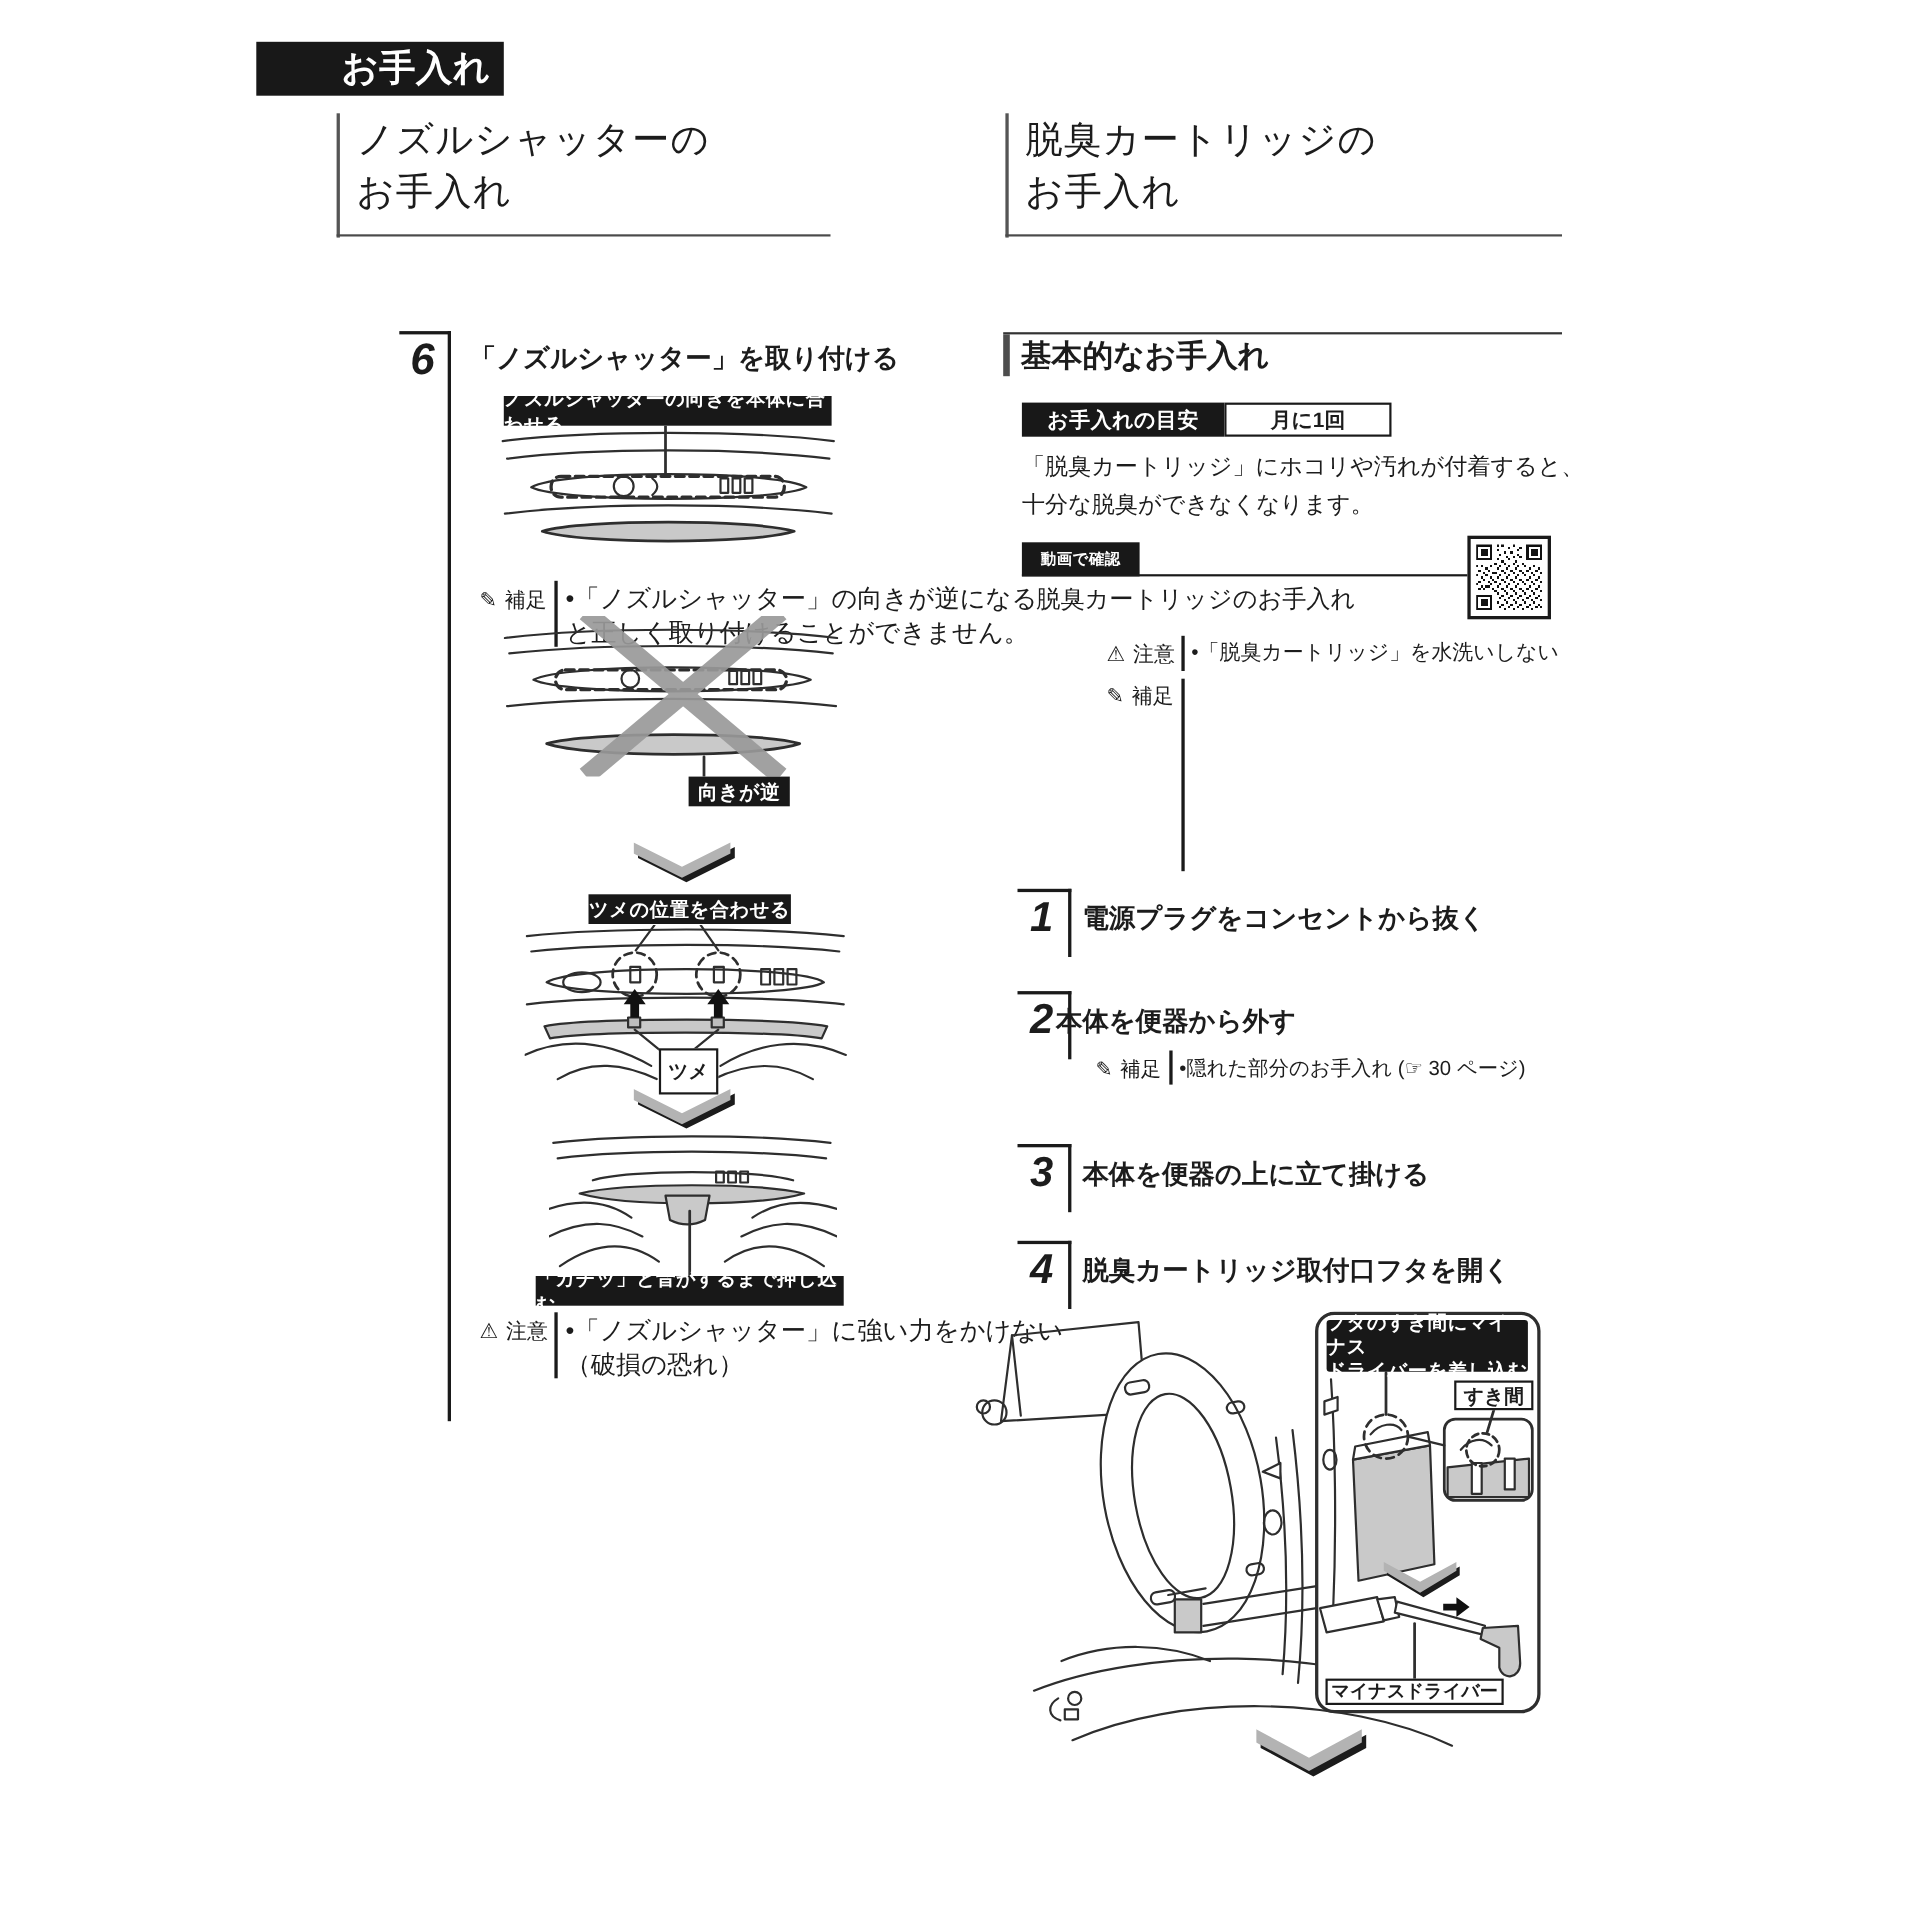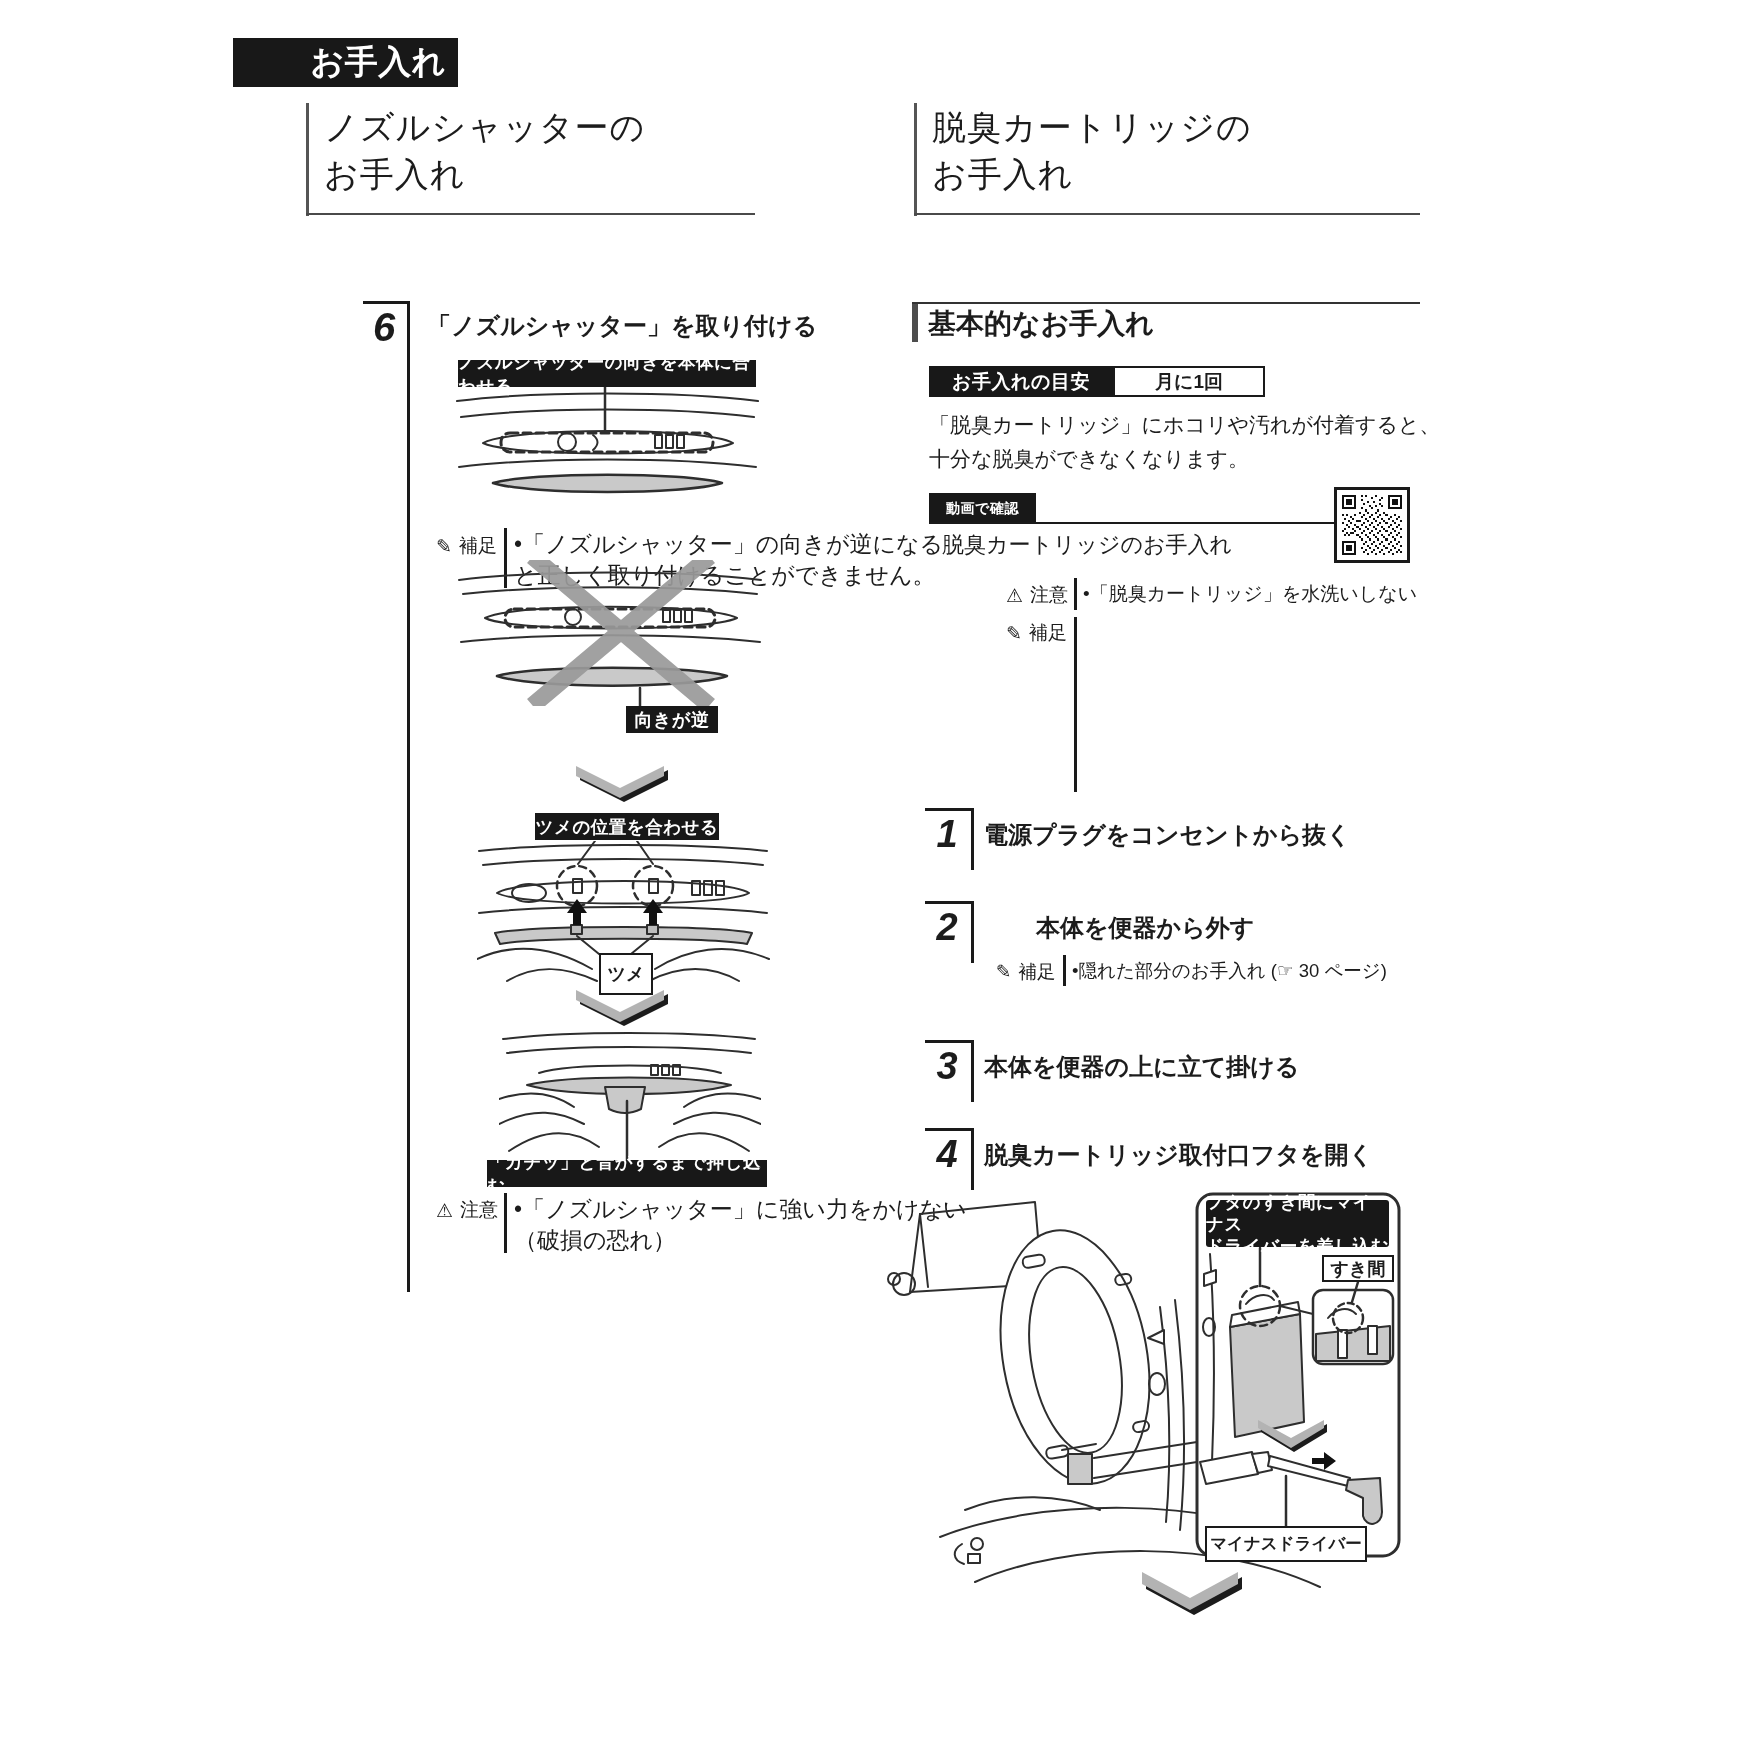--- a/index.html
+++ b/index.html
@@ -227,21 +227,21 @@
   <div class="abs bar" style="left:1074px;top:617px;width:3px;height:175px;"></div>
 
   <div class="abs bar" style="left:925px;top:808px;width:49px;height:3px;"></div>
   <div class="abs bar" style="left:971px;top:808px;width:3px;height:62px;"></div>
   <div class="abs stepnum" style="left:925px;top:813px;width:44px;font-size:38px;">1</div>
   <div class="abs steptitle" style="left:984px;top:819px;">電源プラグをコンセントから抜く</div>
 
   <div class="abs bar" style="left:925px;top:901px;width:49px;height:3px;"></div>
   <div class="abs bar" style="left:971px;top:901px;width:3px;height:62px;"></div>
   <div class="abs stepnum" style="left:925px;top:906px;width:44px;font-size:38px;">2</div>
-  <div class="abs steptitle" style="left:1036px;top:912px;">本体を便器から外す</div>
+  <div class="abs steptitle" style="left:960px;top:912px;">本体を便器から外す</div>
 
   <div class="abs noteic" style="left:996px;top:959px;font-size:18.5px;">
     <span>✎</span>
     <span>補足</span>
   </div>
   <div class="abs bar" style="left:1063px;top:955px;width:2.5px;height:31px;"></div>
   <div class="abs" style="left:1072px;top:958px;font-size:18.5px;white-space:nowrap;">•隠れた部分のお手入れ (☞ 30 ページ)</div>
 
   <div class="abs bar" style="left:925px;top:1040px;width:49px;height:3px;"></div>
   <div class="abs bar" style="left:971px;top:1040px;width:3px;height:62px;"></div>
@@ -320,21 +320,21 @@
 
     <polygon points="381,232 414,250 447,232 447,240 414,260 381,240" fill="#1c1c1c"></polygon>
     <polygon points="378,228 411,246 444,228 444,236 411,256 378,236" fill="#b3b3b3"></polygon>
   </svg>
 
   <div class="abs blabel" style="left:1206px;top:1200px;width:183px;height:47px;font-size:17.5px;line-height:22px;flex-direction:column;border-radius:3px;z-index:3;">
     <div>フタのすき間にマイナス</div>
     <div>ドライバーを差し込む</div>
   </div>
   <div class="abs wbox" style="left:1322px;top:1255px;width:72px;height:27px;font-size:18px;border-width:2px;z-index:3;">すき間</div>
-  <div class="abs wbox" style="left:1205px;top:1526px;width:162px;height:36px;font-size:16.5px;border-width:2px;z-index:3;">マイナスドライバー</div>
+  <div class="abs wbox" style="left:1205px;top:1526px;width:162px;height:24px;font-size:16.5px;border-width:2px;z-index:3;">マイナスドライバー</div>
 
   <svg class="abs" style="left:1142px;top:1570px;" width="102" height="47" viewBox="0 0 102 47">
     <polygon points="4,7 52,33 100,7 100,19 52,45 4,19" fill="#1c1c1c"></polygon>
     <polygon points="0,2 48,28 96,2 96,14 48,40 0,14" fill="#b3b3b3"></polygon>
   </svg>
 
 
 </div>
 
 </body></html>

